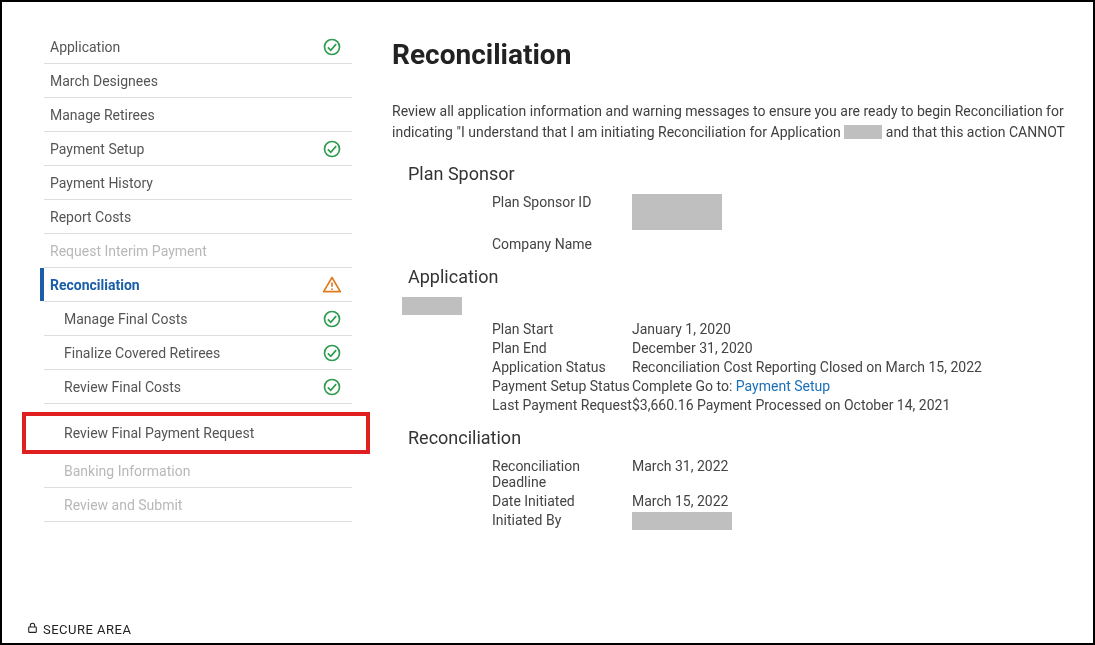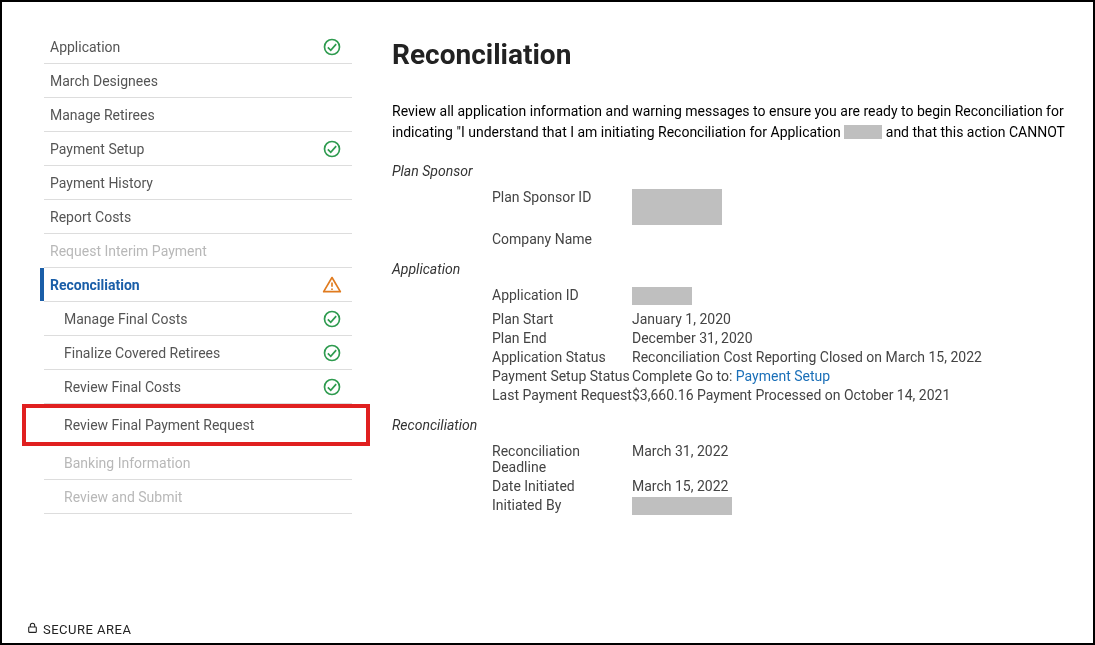--- a/index.html
+++ b/index.html
@@ -51,50 +51,49 @@
     left: -4px; top: 0; bottom: 0;
     width: 4px;
     background: #1a5ea8;
   }
   .nav-item.disabled { color: #b8b8b8; cursor: default; }
   .nav-item.sub { padding-left: 20px; }
   .nav-item .label { flex: 1; }
   .nav-item .status-icon { width: 20px; height: 20px; flex-shrink: 0; }
   .highlight-box {
     border: 4px solid #e02020;
-    margin: 0 -18px 0 -22px;
+    margin: 8px -18px 0 -22px;
     padding: 0 14px 0 18px;
   }
   .highlight-box .nav-item { border-bottom: none; }
 
   h1.page-title {
     font-size: 28px;
     font-weight: 700;
     color: #222;
     margin: 8px 0 30px 0;
   }
   .intro {
     font-size: 14px;
-    color: #000000;
+    color: #404040;
     line-height: 1.5;
     margin-bottom: 20px;
     white-space: normal;
   }
   .redact-inline {
     display: inline-block;
     width: 38px; height: 14px;
     background: #bfbfbf;
     vertical-align: -2px;
   }
   .section-title {
-    font-size: 14px;
+    font-size: 18px;
     color: #333;
-    margin: 14px 0 10px 0;
+    margin: 14px 0 10px 16px;
     font-weight: 400;
-    font-style: italic;
   }
   .field-row {
     display: flex;
     font-size: 14px;
     color: #444;
     margin: 3px 10px;
   }
   .field-label { width: 230px; padding-left: 90px; }
   .field-value { flex: 1; }
   .redact-block { display: inline-block; background: #bfbfbf; }
@@ -218,21 +217,20 @@
       <div class="field-label">Plan Sponsor ID</div>
       <div class="field-value"><span class="redact-block sz-90x36"></span></div>
     </div>
     <div class="field-row">
       <div class="field-label">Company Name</div>
       <div class="field-value"></div>
     </div>
 
     <div class="section-title">Application</div>
     <div class="field-row">
-      <div class="field-label">Application ID</div>
       <div class="field-value"><span class="redact-block sz-60x18"></span></div>
     </div>
     <div class="field-row">
       <div class="field-label">Plan Start</div>
       <div class="field-value">January 1, 2020</div>
     </div>
     <div class="field-row">
       <div class="field-label">Plan End</div>
       <div class="field-value">December 31, 2020</div>
     </div>

